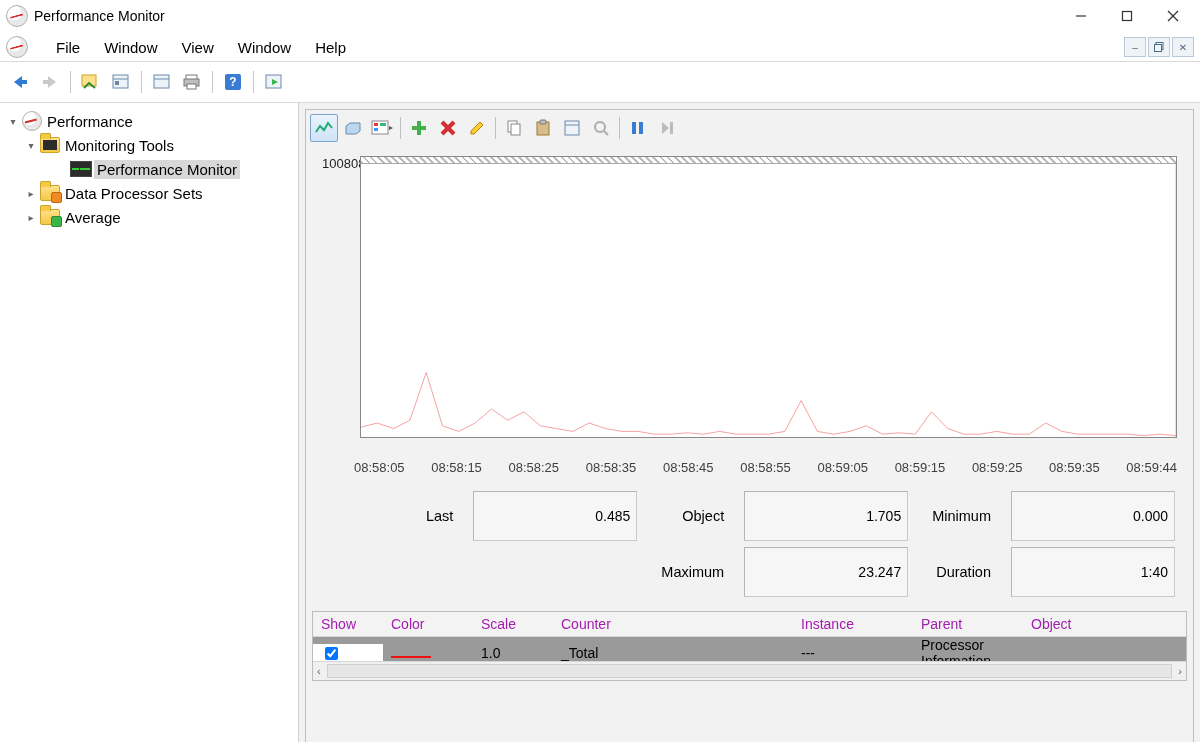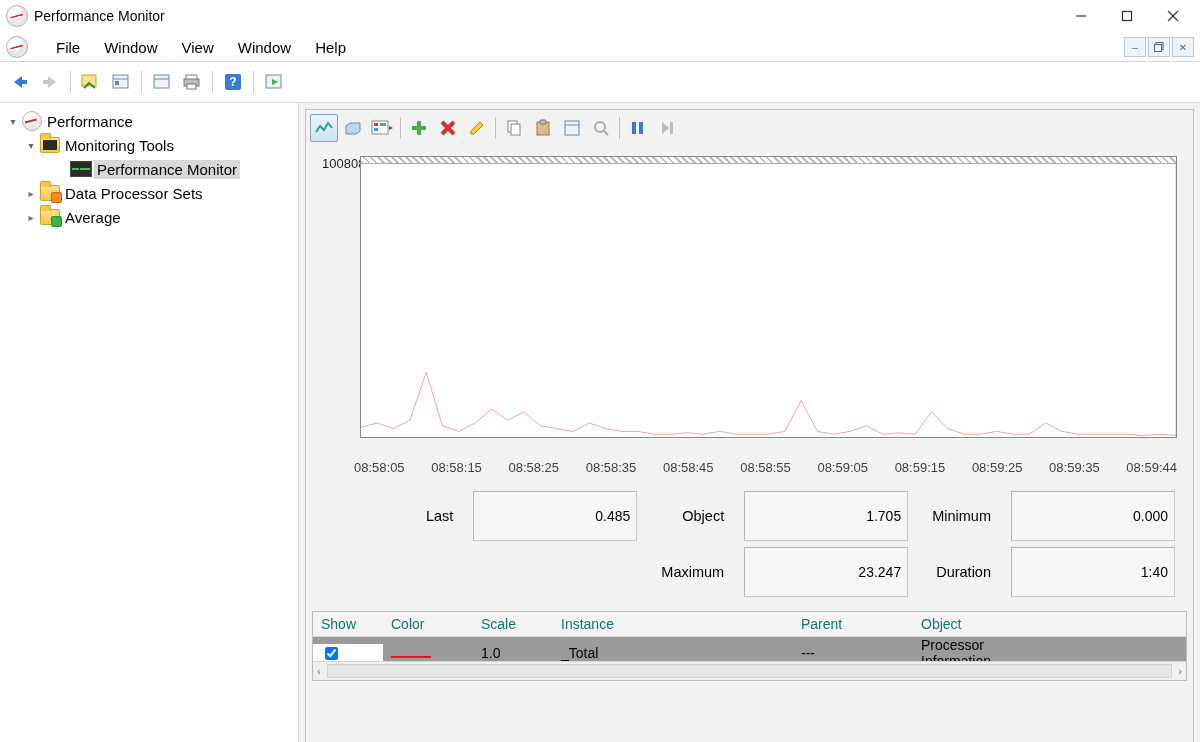--- a/index.html
+++ b/index.html
@@ -144,21 +144,21 @@
   .counter-grid {
     margin:0 6px 6px 6px; border:1px solid #bcbcbc; background:#fff;
     display:flex; flex-direction:column; font-size:14px;
   }
   .cg-head, .cg-row {
     display:grid;
     grid-template-columns: 70px 90px 80px 240px 120px 110px 1fr;
     align-items:center; height:24px;
   }
   .cg-head { background:#f3f3f3; border-bottom:1px solid #d6d6d6; }
-  .cg-head > div { padding:0 8px; color:#0f766e; }
+  .cg-head > div { padding:0 8px; color:#a21caf; }
   .cg-row { background:#9a9a9a; color:#000; }
   .cg-row > div { padding:0 8px; }
   .cg-row .show { background:#fff; display:flex; align-items:center; justify-content:flex-start; }
   .cg-row .color-swatch { width:40px; height:2px; background:#e11; display:inline-block; }
   .cg-scroll {
     height:18px; background:#f0f0f0; border-top:1px solid #d6d6d6;
     display:flex; align-items:center; justify-content:space-between; padding:0 4px;
     color:#666; font-size:11px;
   }
   .cg-scroll .thumb { flex:1; height:12px; margin:0 6px; background:#e6e6e6; border:1px solid #d0d0d0; }
@@ -448,20 +448,21 @@
         <div class="val">23.247</div>
         <div class="lbl">Duration</div>
         <div class="val">1:40</div>
       </div>
 
       <div class="counter-grid">
         <div class="cg-head">
           <div>Show</div>
           <div>Color</div>
           <div>Scale</div>
+          <div>Counter</div>
           <div>Instance</div>
           <div>Parent</div>
           <div>Object</div>
         </div>
         <div class="cg-row">
           <div class="show">
               <input type="checkbox" checked="" style="">
             </div>
           <div><span class="color-swatch"></span></div>
           <div>1.0</div>

